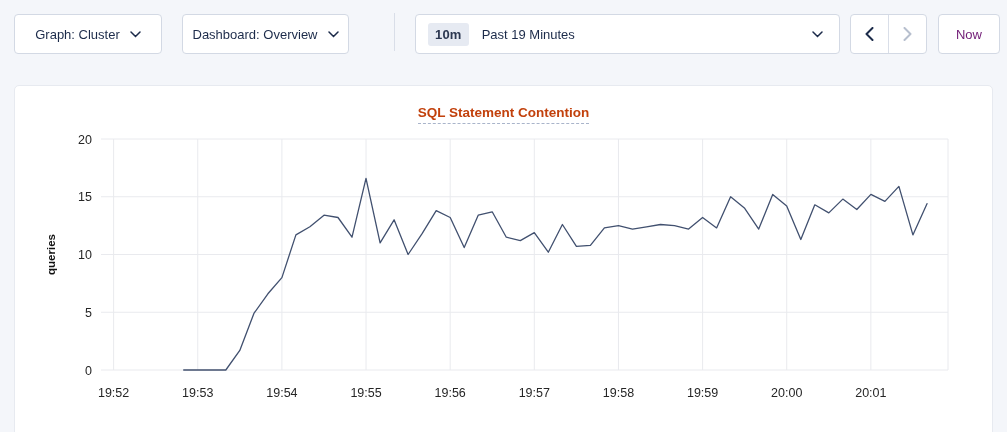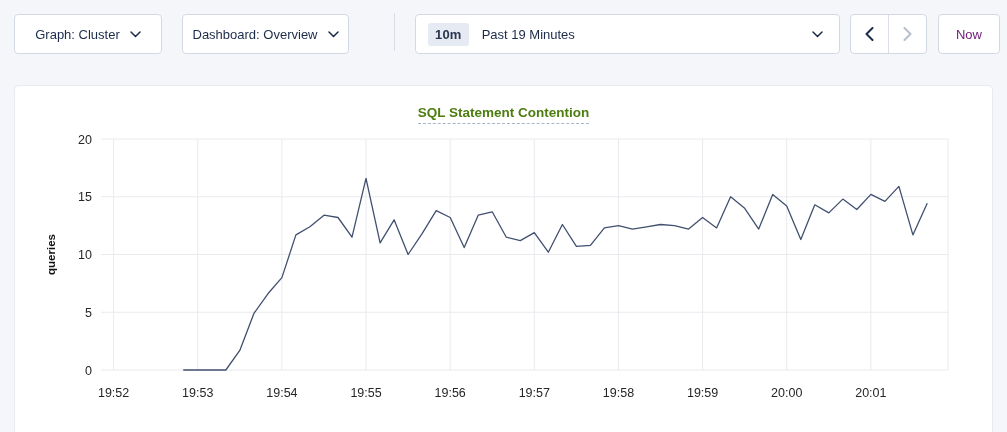--- a/index.html
+++ b/index.html
@@ -58,21 +58,21 @@
   .card {
     position: absolute; left: 14px; top: 85px;
     width: 979px; height: 360px;
     background: #ffffff;
     border: 1px solid #e7eaf0;
     border-radius: 5px;
   }
   .chart-title-row { text-align: center; margin-top: 17px; }
   .chart-title {
     display: inline-block;
-    font-size: 13.5px; font-weight: bold; color: #4d7c0f;
+    font-size: 13.5px; font-weight: bold; color: #c2410c;
     border-bottom: 1px dashed #a9b4ca;
     padding-bottom: 3px;
     cursor: help;
   }
   #chart { position: absolute; left: 0; top: 0; }
   #chart text { font-family: "Liberation Sans", sans-serif; }
 </style>
 </head>
 <body>
 

